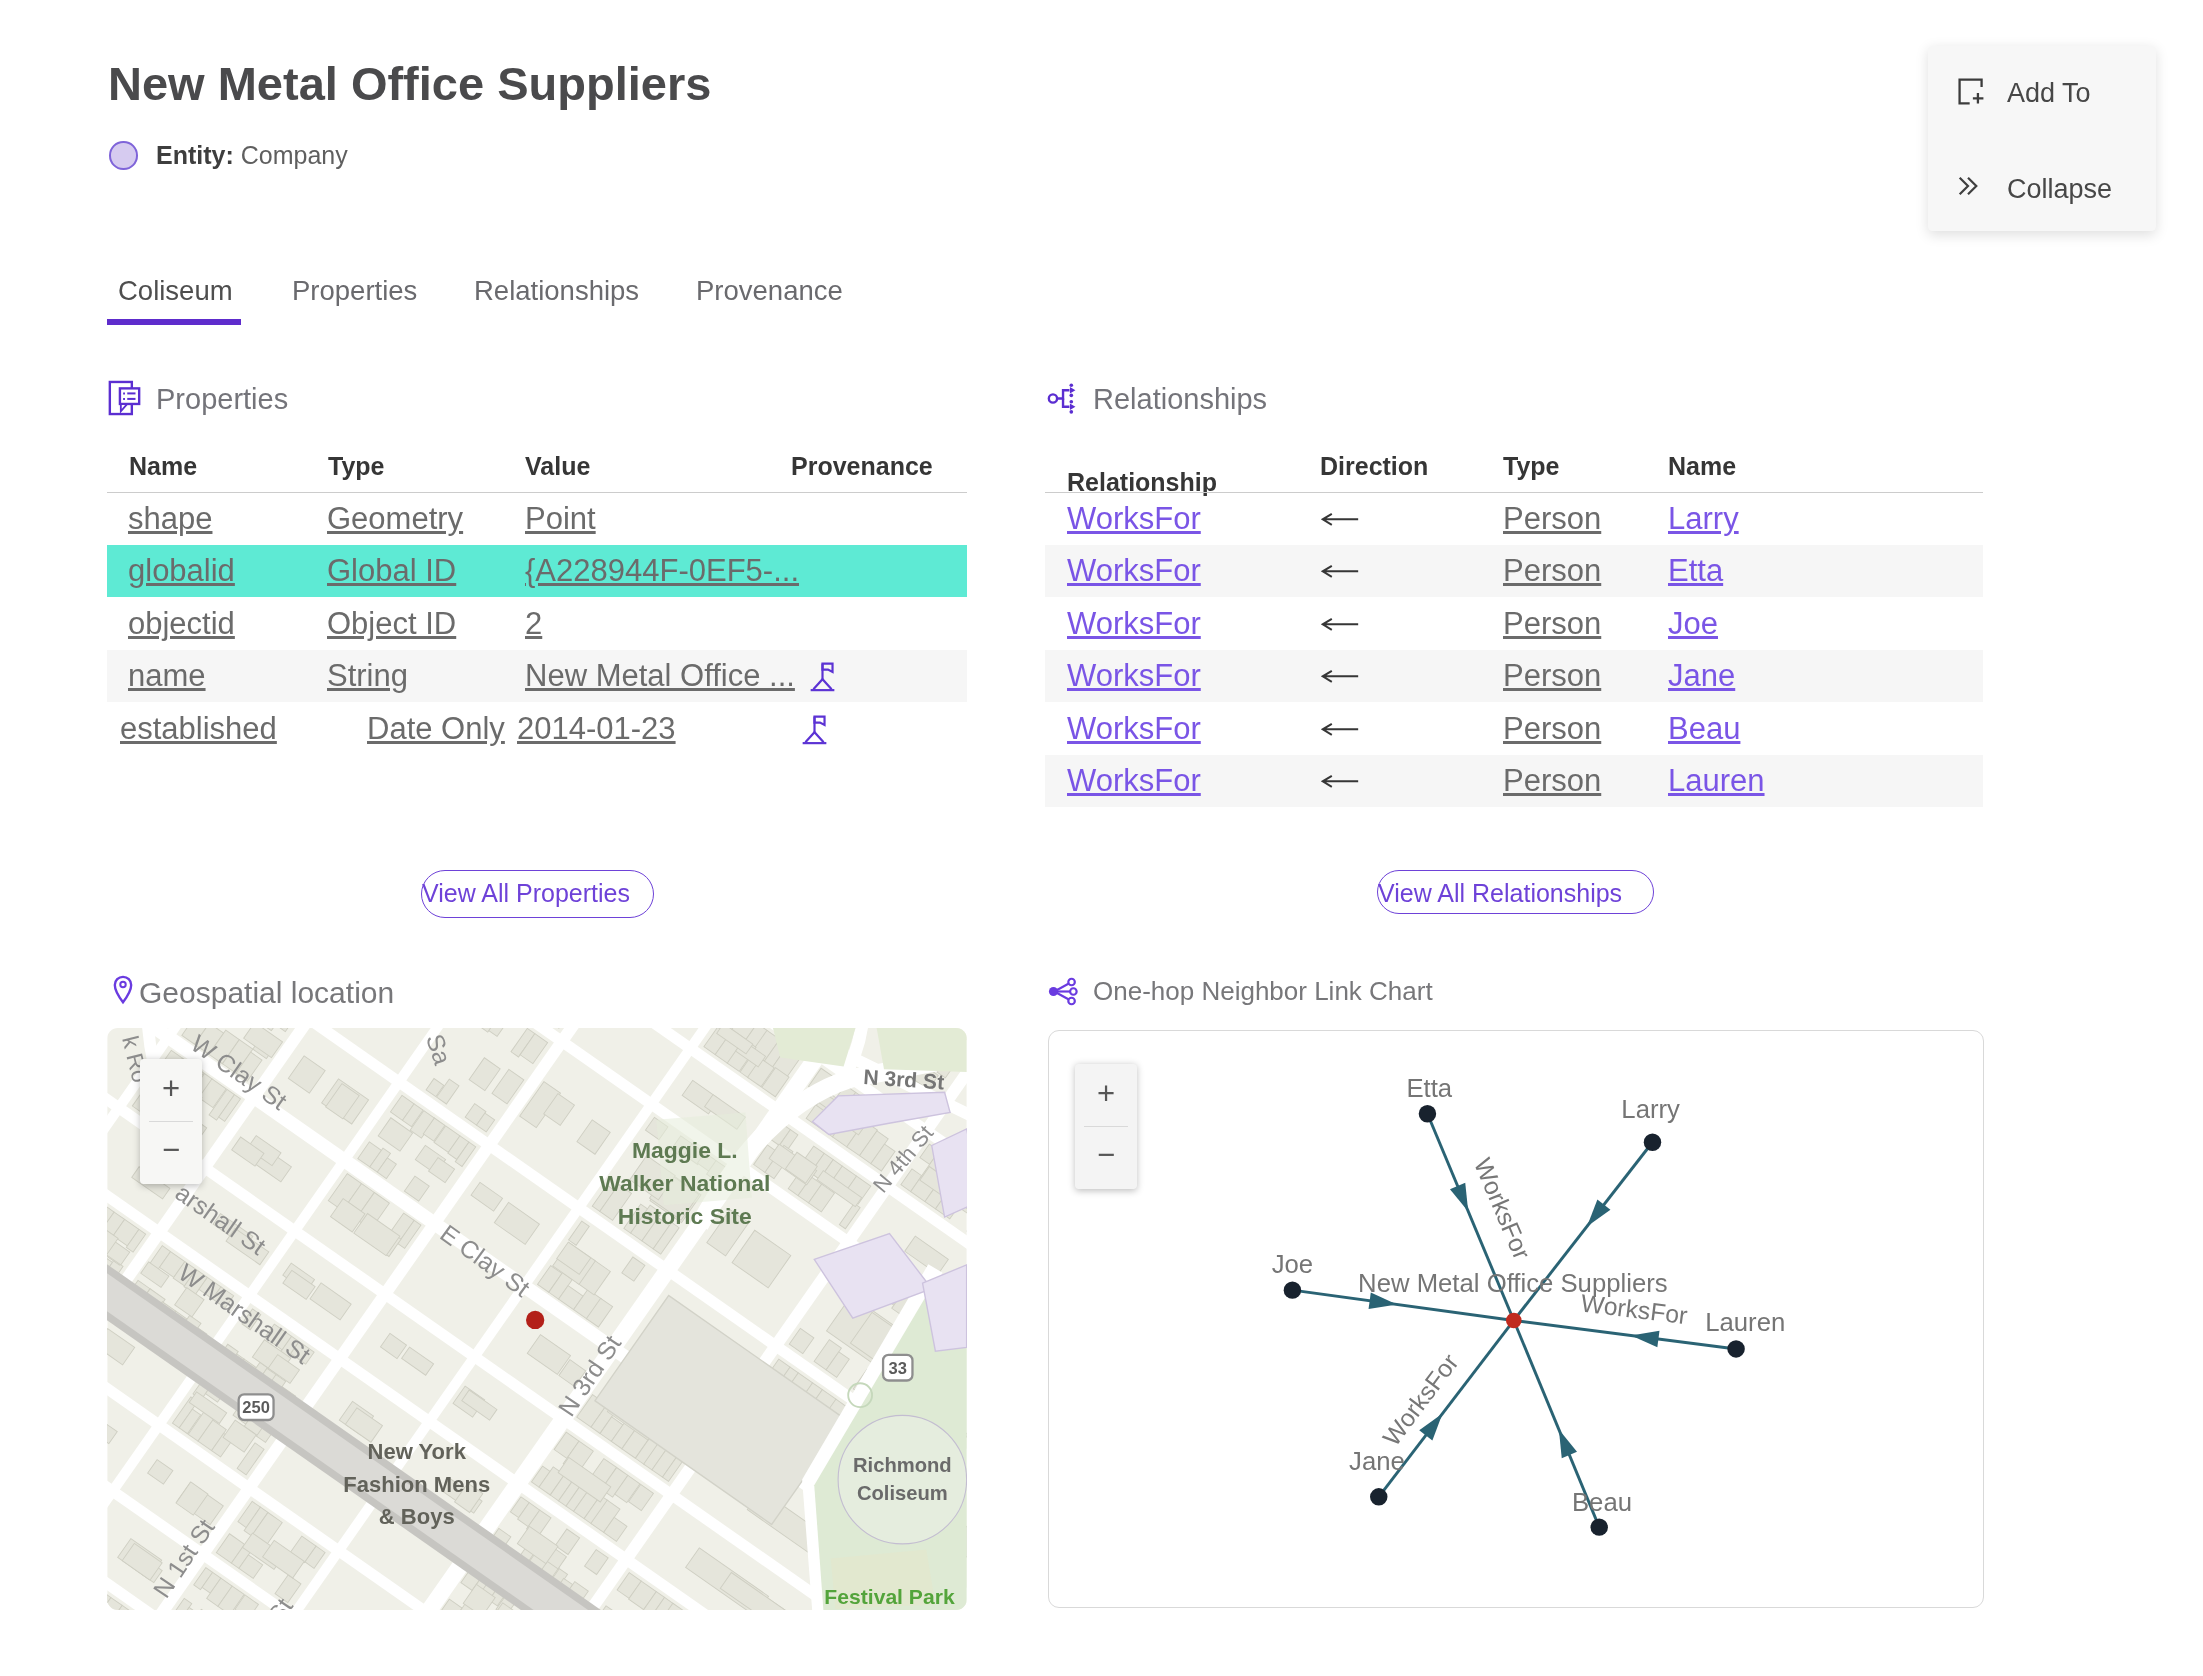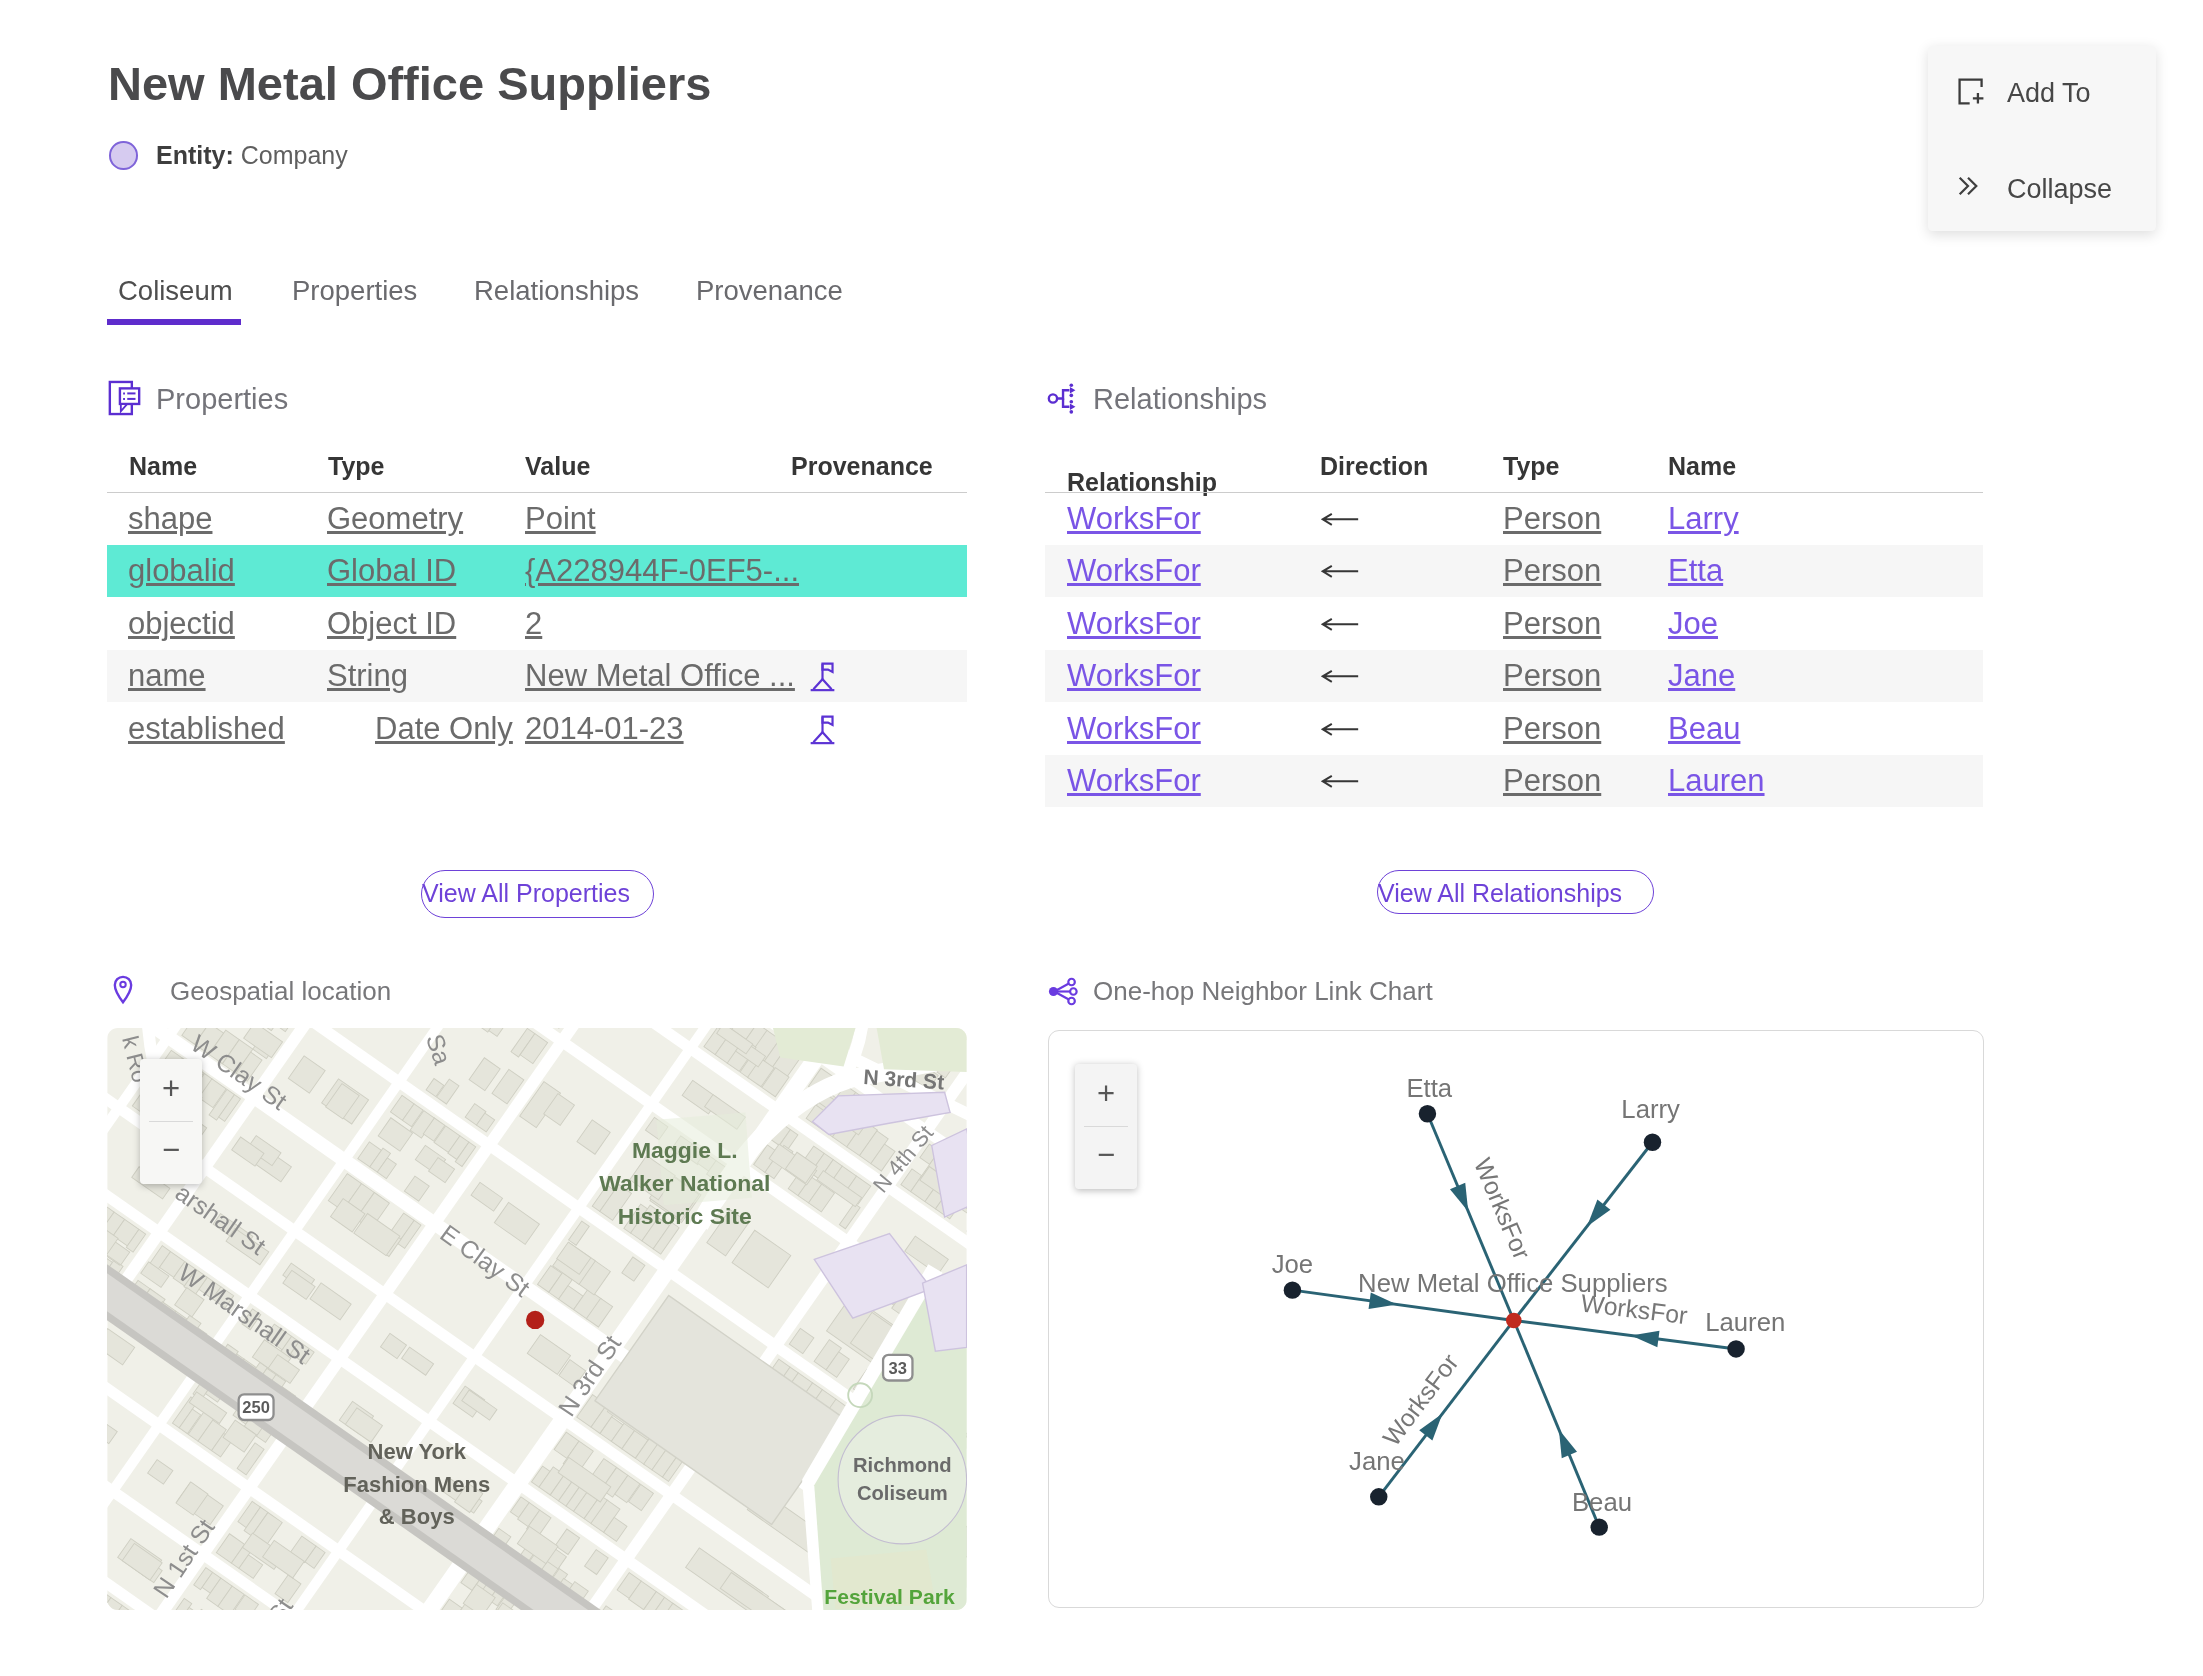--- a/index.html
+++ b/index.html
@@ -69,21 +69,21 @@
     <div class="cell" style="left:418px;">New Metal Office ...</div>
     <div style="position:absolute;left:700px;top:9.2px;"><svg width="31" height="34" viewBox="0 0 34 37">
         <g fill="none" stroke="#5c33d4" stroke-width="2.4">
           <path d="M4,34 H30"></path>
           <path d="M7,33 L17,22 L27,33"></path>
           <path d="M17,22 V5"></path>
           <path d="M17,5 h11 v9 l-5,-2.5 h-6 z"></path>
         </g>
       </svg></div>
   </div>
-<div style="position:absolute;left:107px;top:703px;width:860px;height:52px;text-align:center;">
+<div style="position:absolute;left:99px;top:703px;width:860px;height:52px;text-align:center;">
     <div class="cell" style="left:21px;">established</div>
     <div class="cell" style="left:220px;margin-left:48px;">Date Only</div>
     <div class="cell" style="left:418px;">2014-01-23</div>
     <div style="position:absolute;left:700px;top:9.2px;"><svg width="31" height="34" viewBox="0 0 34 37">
         <g fill="none" stroke="#5c33d4" stroke-width="2.4">
           <path d="M4,34 H30"></path>
           <path d="M7,33 L17,22 L27,33"></path>
           <path d="M17,22 V5"></path>
           <path d="M17,5 h11 v9 l-5,-2.5 h-6 z"></path>
         </g>
@@ -157,21 +157,21 @@
       </svg></div>
     <div class="cell" style="left:458px;">Person</div>
     <div class="cell" style="left:623px;color:#7a55e6;">Lauren</div>
   </div>
 <div style="position:absolute;left:421px;top:870px;width:233px;height:48px;border:1.8px solid #6e42d8;border-radius:25px;font-size:25px;color:#6e42d8;text-align:left;line-height:44px;">View All Properties</div>
 <div style="position:absolute;left:1377px;top:870px;width:277px;height:44px;border:1.8px solid #6e42d8;border-radius:25px;font-size:25px;color:#6e42d8;text-align:left;line-height:44px;">View All Relationships</div>
 <div style="position:absolute;left:113px;top:975px;"><svg width="20" height="30" viewBox="0 0 22 33">
       <path d="M11,2 C6,2 2,6 2,11 c0,7 9,19 9,19 s9,-12 9,-19 C20,6 16,2 11,2 z" fill="none" stroke="#6a3be0" stroke-width="2.6"></path>
       <circle cx="11" cy="10.5" r="3" fill="none" stroke="#6a3be0" stroke-width="2.2"></circle>
     </svg></div>
-<div style="position:absolute;left:170px;top:976px;font-size:26px;color:#77777a;">Geospatial location</div>
+<div style="position:absolute;left:139px;top:976px;font-size:30px;color:#77777a;">Geospatial location</div>
 <div style="position:absolute;left:107px;top:1028px;width:860px;height:582px;border-radius:11px;overflow:hidden;">
     <svg width="860" height="582" viewBox="0 0 936 634" style="display:block">
       <rect x="0" y="0" width="936" height="634" fill="#f0f0e8"></rect>
       <g transform="rotate(35)">
         <rect x="-169" y="-510" width="11" height="23" fill="#e5e5db" stroke="#cfcfc3" stroke-width="1"></rect>
         <rect x="-134" y="-510" width="9" height="21" fill="#e5e5db" stroke="#cfcfc3" stroke-width="1"></rect>
         <rect x="-125" y="-510" width="9" height="23" fill="#e5e5db" stroke="#cfcfc3" stroke-width="1"></rect>
         <rect x="-116" y="-510" width="15" height="22" fill="#e5e5db" stroke="#cfcfc3" stroke-width="1"></rect>
         <rect x="-169" y="-450" width="11" height="20" fill="#e5e5db" stroke="#cfcfc3" stroke-width="1"></rect>
         <rect x="-141" y="-455" width="16" height="25" fill="#e5e5db" stroke="#cfcfc3" stroke-width="1"></rect>

